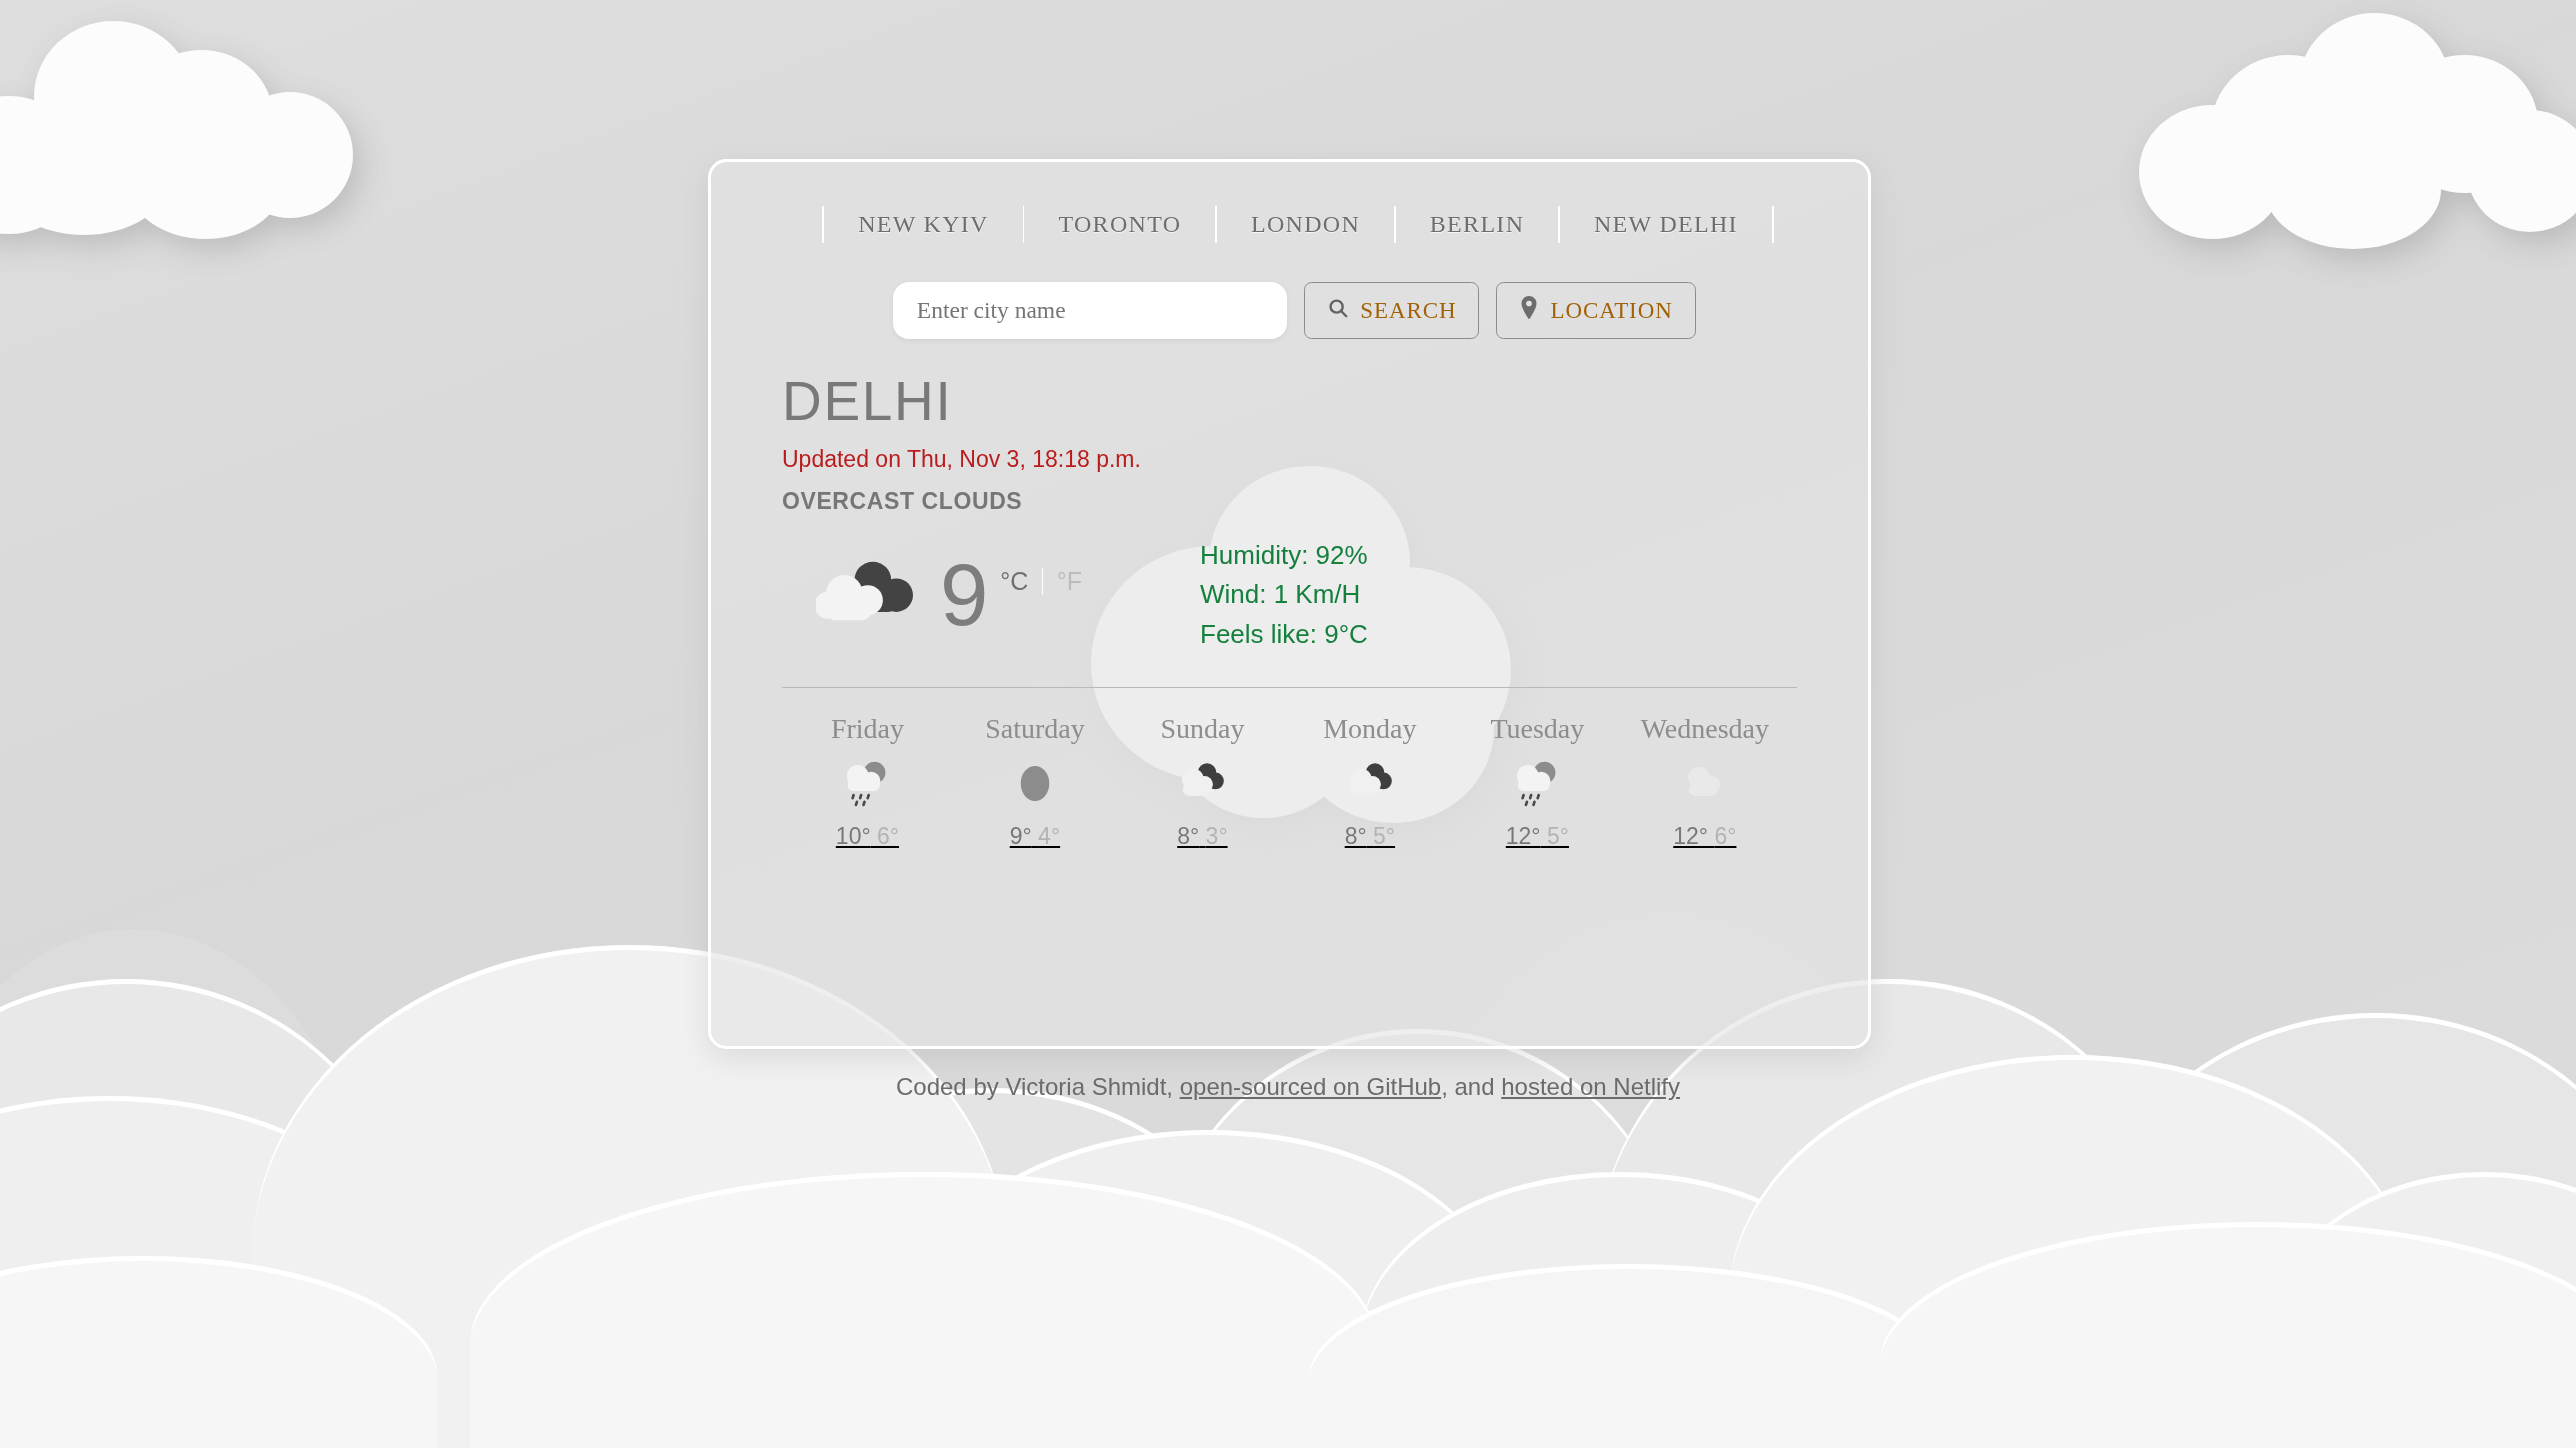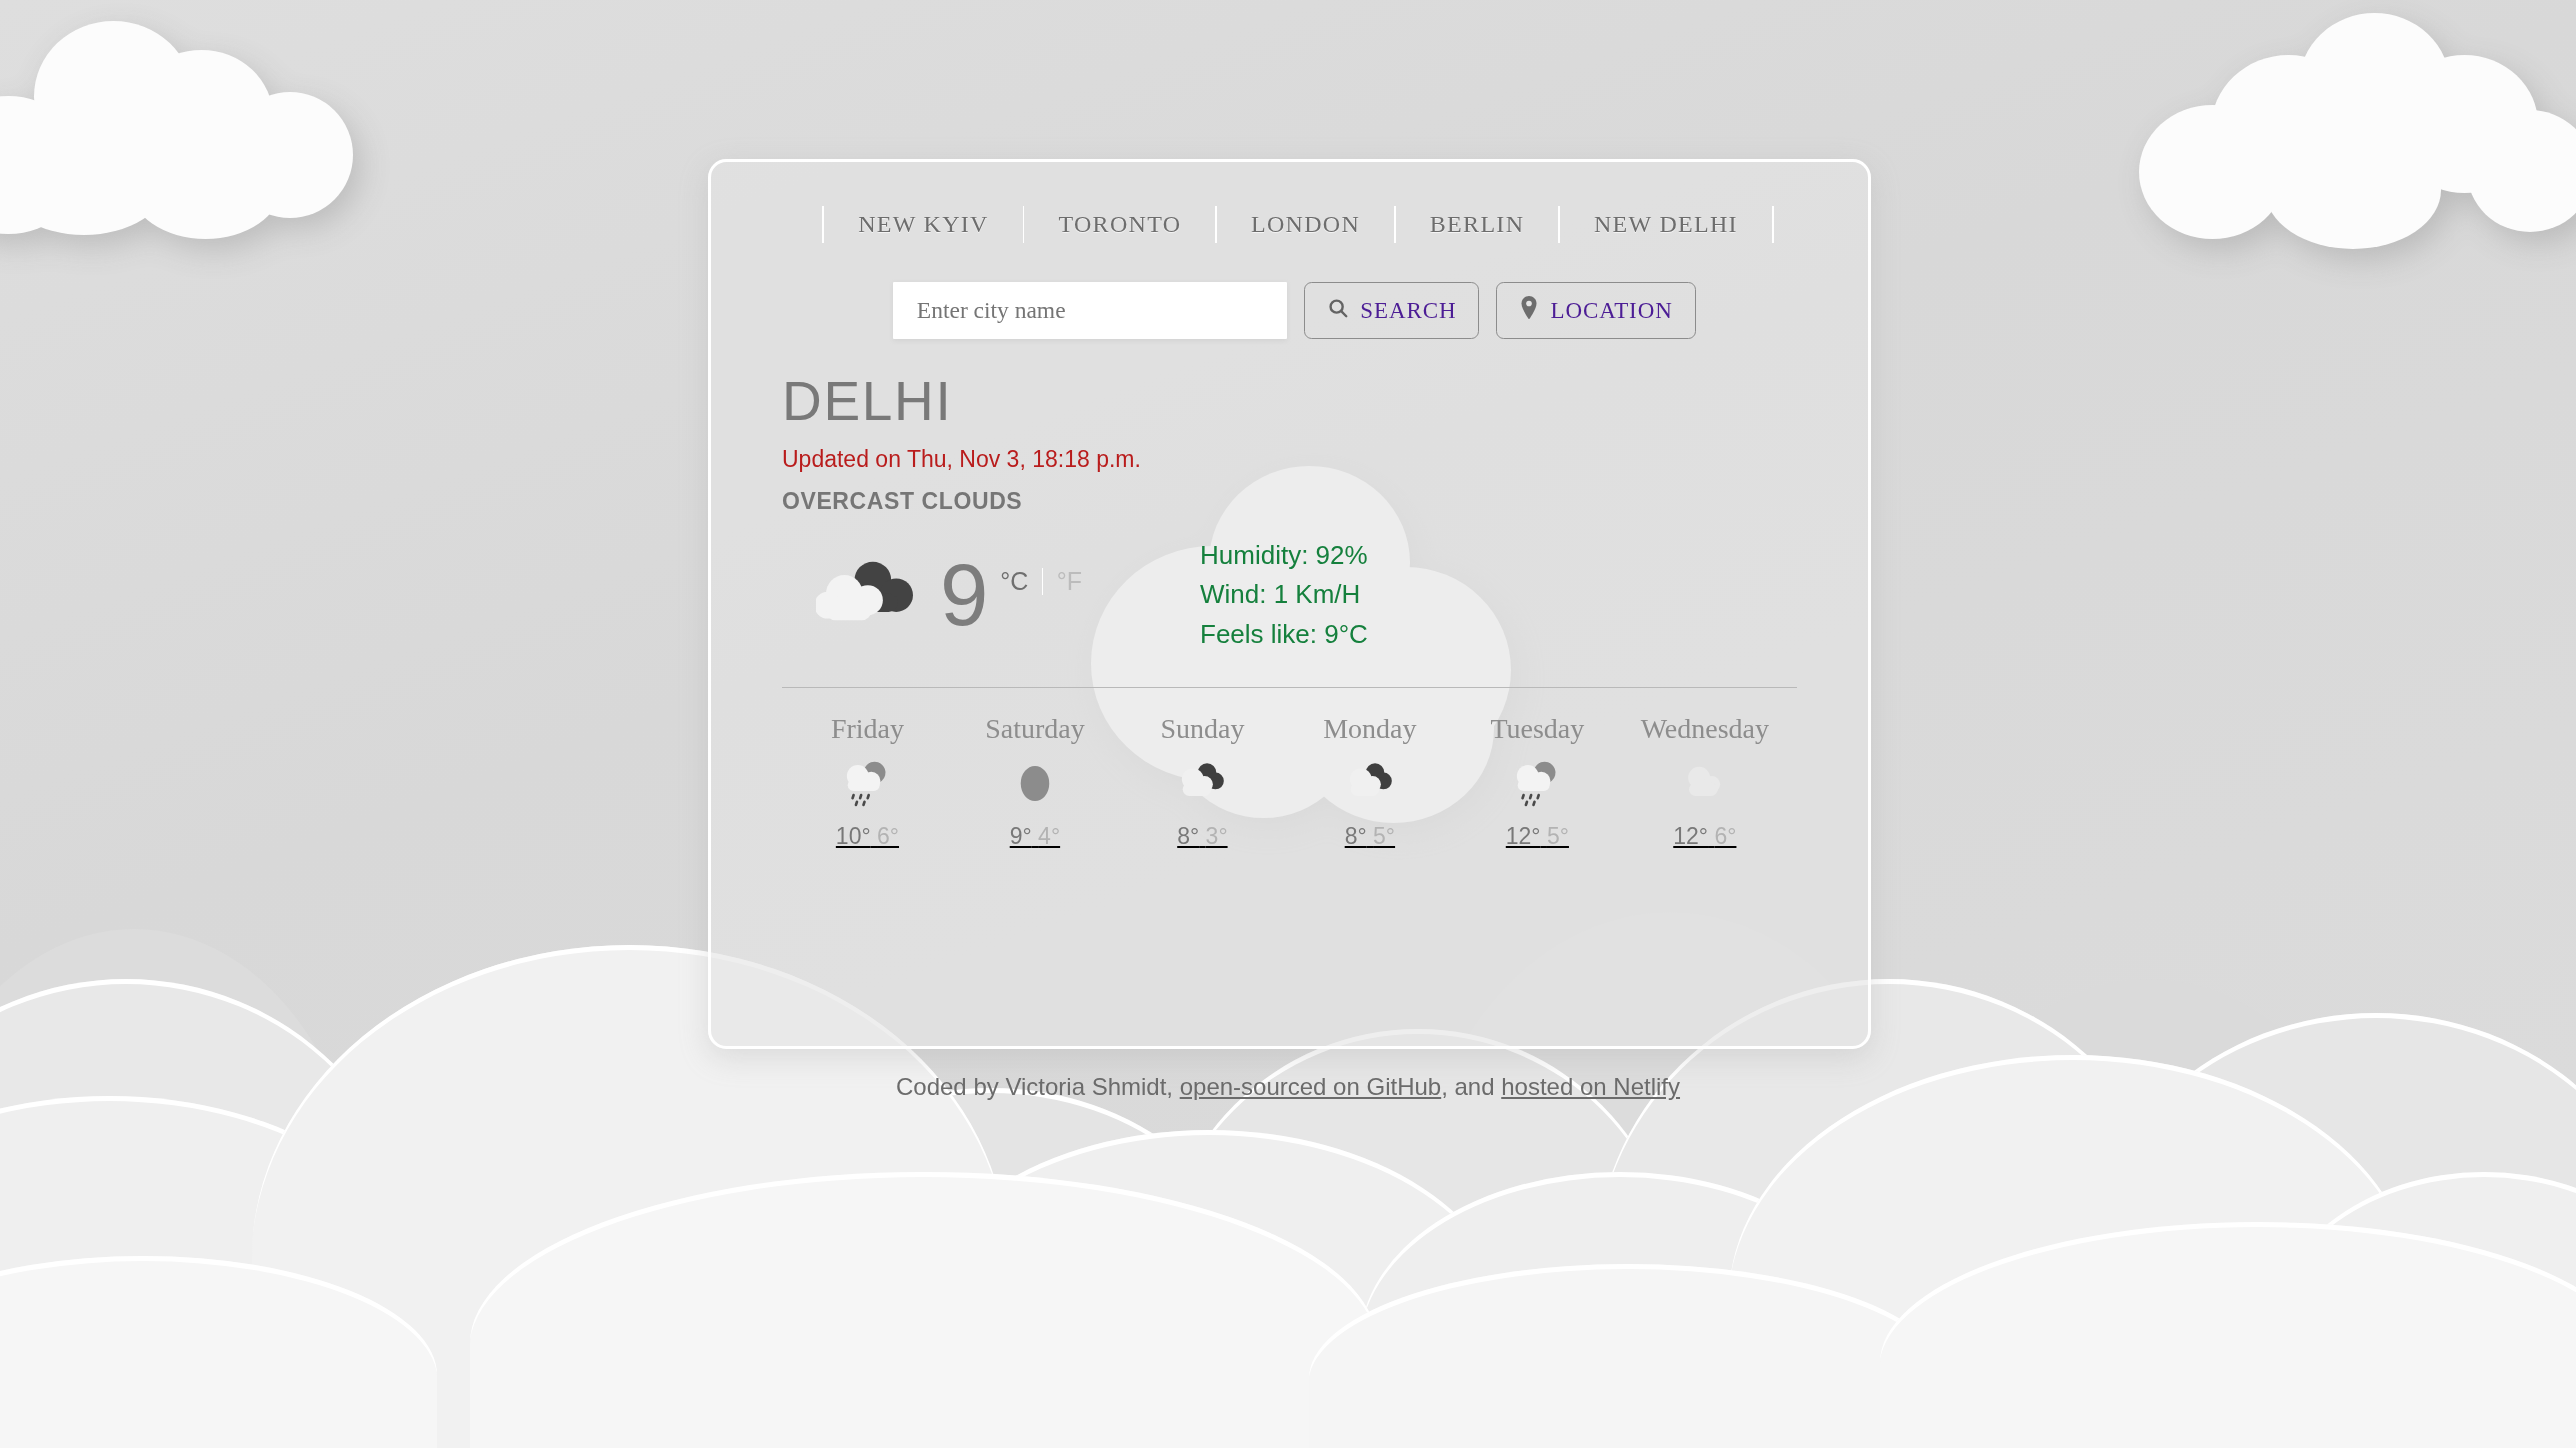--- a/index.html
+++ b/index.html
@@ -108,21 +108,21 @@
     align-items: center;
     justify-content: center;
     gap: 17px;
     margin-top: 39px;
     padding-left: 10px;
   }
   .city-input {
     width: 394px;
     height: 57px;
     border: none;
-    border-radius: 1px;
+    border-radius: 16px;
     background: #ffffff;
     font-family: "Liberation Serif", serif;
     font-size: 23.5px;
     color: #5a5a5a;
     padding: 0 23.5px;
     outline: none;
     box-shadow: 0 1.7px 4.2px rgba(170,170,170,0.22);
   }
   .city-input::placeholder { color: #757575; }
 
@@ -131,21 +131,21 @@
     display: flex;
     align-items: center;
     gap: 11px;
     padding: 0 22px;
     border: 1.3px solid #8c8c8c;
     border-radius: 7.6px;
     background: transparent;
     font-family: "Liberation Serif", serif;
     font-size: 23px;
     letter-spacing: 0.9px;
-    color: #4c1d95;
+    color: #a16207;
     cursor: pointer;
     white-space: nowrap;
   }
   .btn svg { flex: none; }
 
   
   .city-name {
     margin-top: 32px;
     font-size: 55px;
     font-weight: 300;

